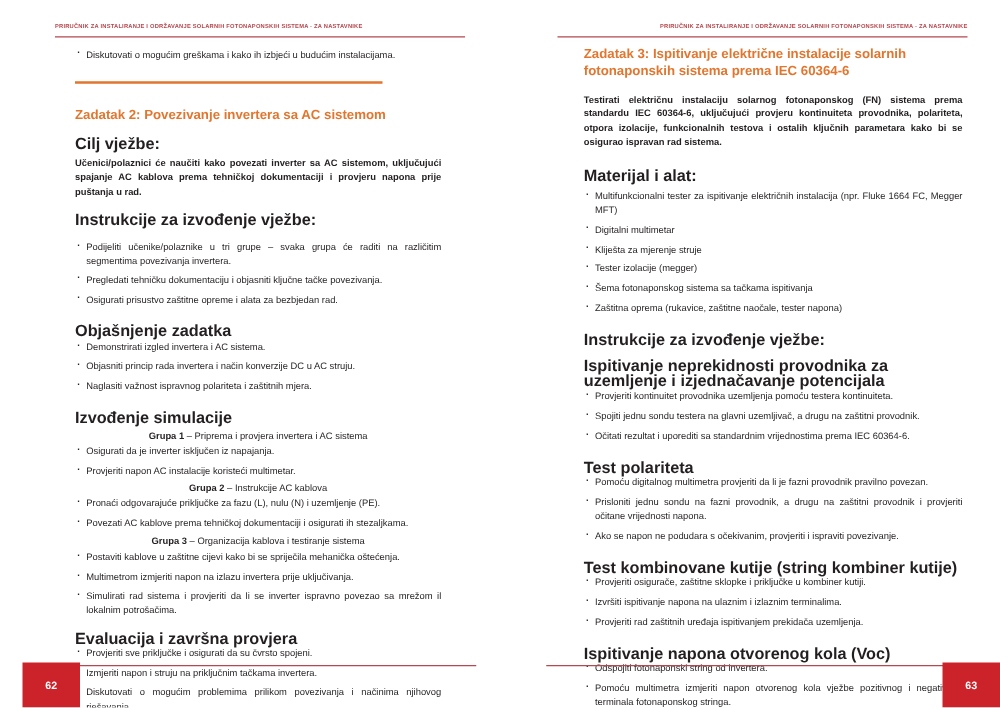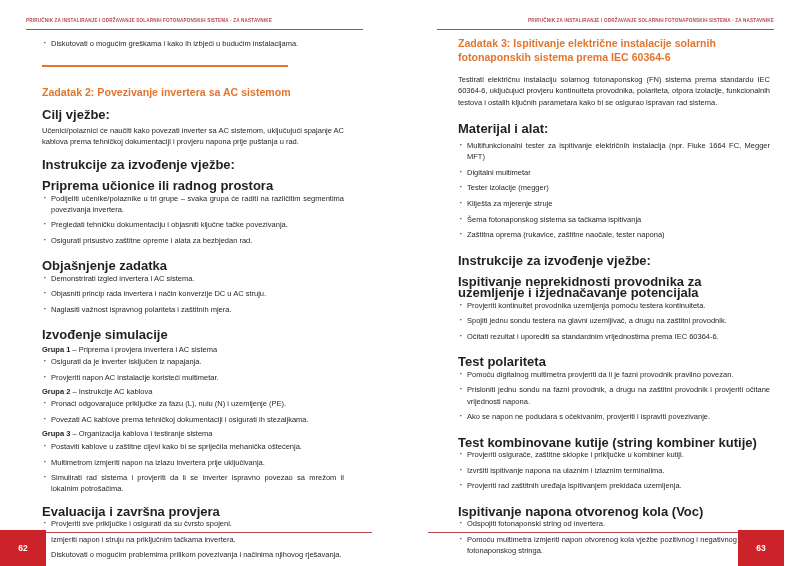--- a/index.html
+++ b/index.html
@@ -20,21 +20,21 @@
     height: 566px;
     display: flex;
   }
   .page {
     position: relative;
     width: 372px;
     height: 566px;
     background: #ffffff;
     box-sizing: border-box;
   }
-  .page-left { margin-right: 56px; }
+  .page-left { margin-right: 56px; margin-left: 18px; }
 
   
   .page-header {
     position: absolute;
     top: 18px;
     height: 14px;
     font-size: 4.6px;
     letter-spacing: 0.18px;
     color: #b4494f;
     font-weight: 700;
@@ -64,20 +64,21 @@
     right: 30px;
     top: 36px;
   }
 
   
   .para {
     font-size: 7.5px;
     line-height: 11.4px;
     text-align: justify;
     margin: 0 0 6px 0;
+    font-weight: bold;
   }
   .section-title {
     color: #e2762f;
     font-size: 10.6px;
     font-weight: 700;
     line-height: 14px;
     margin: 0 0 10px 0;
   }
   .bold-label {
     font-size: 13px;
@@ -117,20 +118,21 @@
     left: 1px;
     top: -1px;
     font-size: 11px;
     line-height: 11.2px;
     color: #231f20;
   }
   .group-head {
     font-size: 7.5px;
     line-height: 11.4px;
     margin: 3px 0 1px 0;
+    text-align: center;
   }
   .group-head b { font-weight: 700; }
 
   
   .footer-rule {
     position: absolute;
     bottom: 33px;
     height: 1.4px;
     background: #b4494f;
   }
@@ -144,21 +146,21 @@
     height: 36px;
     background: #cc2229;
     color: #ffffff;
     font-size: 8.5px;
     font-weight: 700;
     display: flex;
     align-items: center;
     justify-content: center;
   }
   .page-left .page-number { left: 0; }
-  .page-right .page-number { right: 16px; }
+  .page-right .page-number { right: 0; }
 </style>
 </head>
 <body>
 
 <div class="spread">
 
   <div class="page page-left">
     <div class="page-header">PRIRUČNIK ZA INSTALIRANJE I ODRŽAVANJE SOLARNIH FOTONAPONSKIH SISTEMA - ZA NASTAVNIKE</div>
     <div class="header-rule"></div>
 
@@ -172,21 +174,20 @@
 
       <div class="section-title">Zadatak 2: Povezivanje invertera sa AC sistemom</div>
 
       <div class="bold-label">Cilj vježbe:</div>
       <p class="para">Učenici/polaznici će naučiti kako povezati inverter sa AC sistemom, uključujući spajanje AC kablova prema tehničkoj dokumentaciji i provjeru napona prije puštanja u rad.</p>
 
       <div class="spacer-sm"></div>
       <div class="bold-label">Instrukcije za izvođenje vježbe:</div>
 
       <div class="spacer-sm"></div>
-      <div class="bold-label tight">Priprema učionice ili radnog prostora</div>
       <ul class="bullets">
         <li>Podijeliti učenike/polaznike u tri grupe – svaka grupa će raditi na različitim segmentima povezivanja invertera.</li>
         <li>Pregledati tehničku dokumentaciju i objasniti ključne tačke povezivanja.</li>
         <li>Osigurati prisustvo zaštitne opreme i alata za bezbjedan rad.</li>
       </ul>
 
       <div class="spacer-md"></div>
       <div class="bold-label tight">Objašnjenje zadatka</div>
       <ul class="bullets">
         <li>Demonstrirati izgled invertera i AC sistema.</li>
@@ -244,22 +245,22 @@
 
       <div class="section-title">Zadatak 3: Ispitivanje električne instalacije solarnih fotonaponskih sistema prema IEC 60364-6</div>
 
       <p class="para">Testirati električnu instalaciju solarnog fotonaponskog (FN) sistema prema standardu IEC 60364-6, uključujući provjeru kontinuiteta provodnika, polariteta, otpora izolacije, funkcionalnih testova i ostalih ključnih parametara kako bi se osigurao ispravan rad sistema.</p>
 
       <div class="spacer-md"></div>
       <div class="bold-label">Materijal i alat:</div>
       <ul class="bullets">
         <li>Multifunkcionalni tester za ispitivanje električnih instalacija (npr. Fluke 1664 FC, Megger MFT)</li>
         <li>Digitalni multimetar</li>
+        <li>Kliješta za mjerenje struje</li>
         <li>Tester izolacije (megger)</li>
-        <li>Kliješta za mjerenje struje</li>
         <li>Šema fotonaponskog sistema sa tačkama ispitivanja</li>
         <li>Zaštitna oprema (rukavice, zaštitne naočale, tester napona)</li>
       </ul>
 
       <div class="spacer-md"></div>
       <div class="bold-label">Instrukcije za izvođenje vježbe:</div>
 
       <div class="spacer-sm"></div>
       <div class="bold-label tight">Ispitivanje neprekidnosti provodnika za uzemljenje i izjednačavanje potencijala</div>
       <ul class="bullets">

